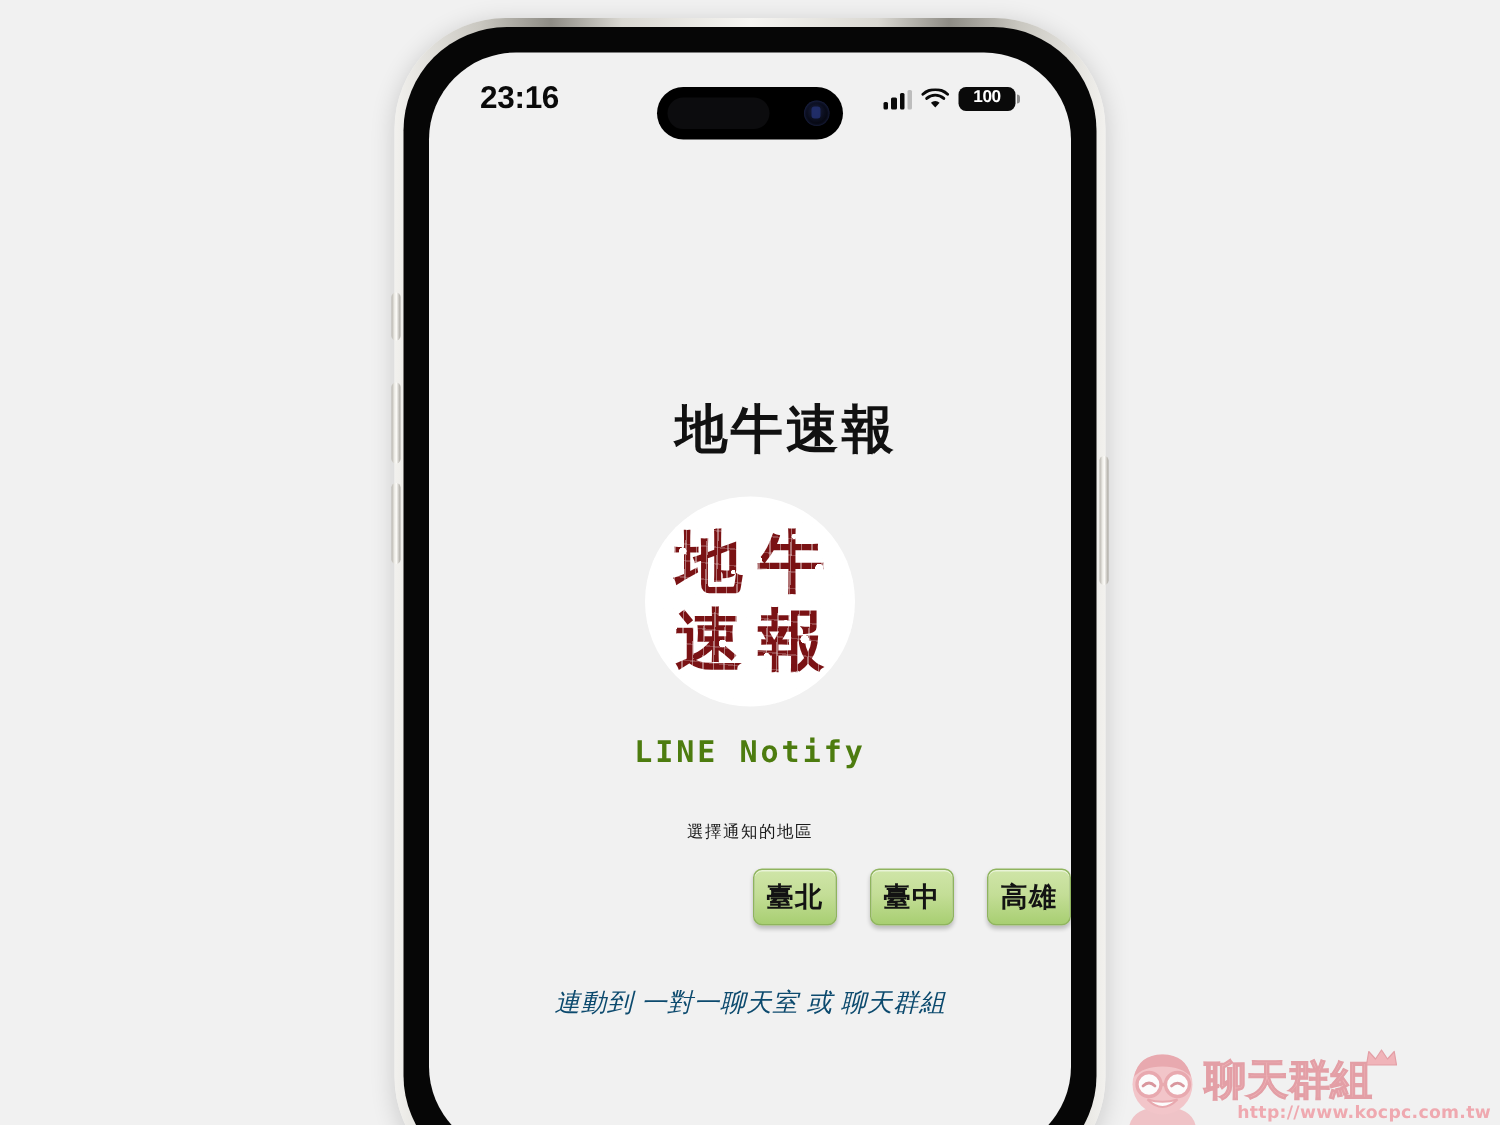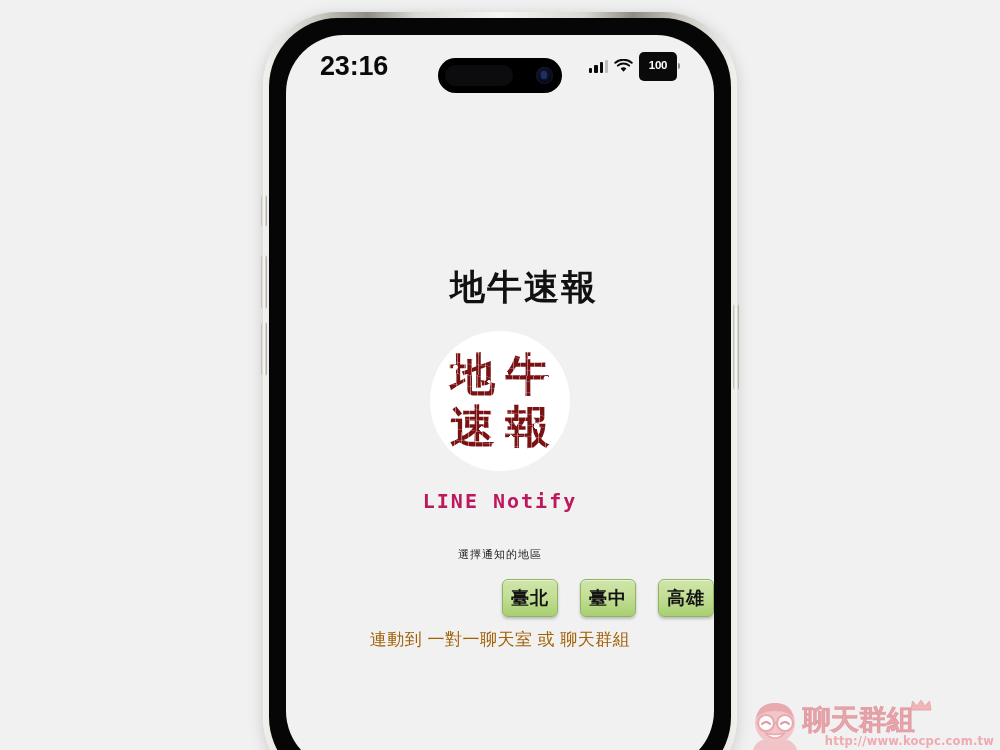--- a/index.html
+++ b/index.html
@@ -82,21 +82,21 @@
     width: 100%;
     height: 56px;
     display: flex;
     align-items: center;
     justify-content: space-between;
     padding: 0 34px;
     box-sizing: border-box;
     z-index: 5;
   }
   #status-time {
-    font-size: 27px;
+    font-size: 21px;
     font-weight: 700;
     color: #0a0a0a;
     letter-spacing: -0.2px;
     margin-top: 6px;
   }
   #status-right {
     display: flex;
     align-items: center;
     gap: 6px;
     margin-top: 6px;
@@ -112,21 +112,21 @@
 
   #wifi-icon { width: 19px; height: 14px; }
 
   #battery-icon {
     display: flex;
     align-items: center;
   }
   #battery-body {
     background: #0a0a0a;
     border-radius: 5px;
-    height: 29px;
+    height: 16px;
     min-width: 30px;
     padding: 0 4px;
     display: flex;
     align-items: center;
     justify-content: center;
   }
   #battery-level-text {
     color: #ffffff;
     font-size: 11.5px;
     font-weight: 700;
@@ -263,21 +263,21 @@
       repeating-linear-gradient(92deg, rgba(255,255,255,0.55) 0 1px, transparent 1px 7px),
       repeating-linear-gradient(6deg, rgba(255,255,255,0.30) 0 1px, transparent 1px 11px);
     opacity: .75;
   }
 
   #line-notify-label {
     margin-top: 18px;
     font-family: "DejaVu Sans Mono", "Liberation Mono", monospace;
     font-size: 20px;
     font-weight: 700;
-    color: #be185d;
+    color: #4d7c0f;
     letter-spacing: 2px;
   }
 
   #region-prompt {
     margin-top: 34px;
     font-size: 11px;
     color: #1b1b1b;
     letter-spacing: 1px;
   }
 
@@ -299,24 +299,25 @@
     justify-content: center;
     font-size: 18px;
     font-weight: 700;
     color: #131313;
     cursor: pointer;
     box-sizing: border-box;
     letter-spacing: 1px;
   }
 
   #link-hint {
-    margin-top: 11px;
+    margin-top: 40px;
     font-size: 17px;
-    color: #a16207;
+    color: #0c4a6e;
     letter-spacing: 0.5px;
+    font-style: italic;
   }
 
   
   #watermark {
     position: absolute;
     right: 6px;
     bottom: 0px;
     height: 52px;
     display: flex;
     align-items: flex-end;

